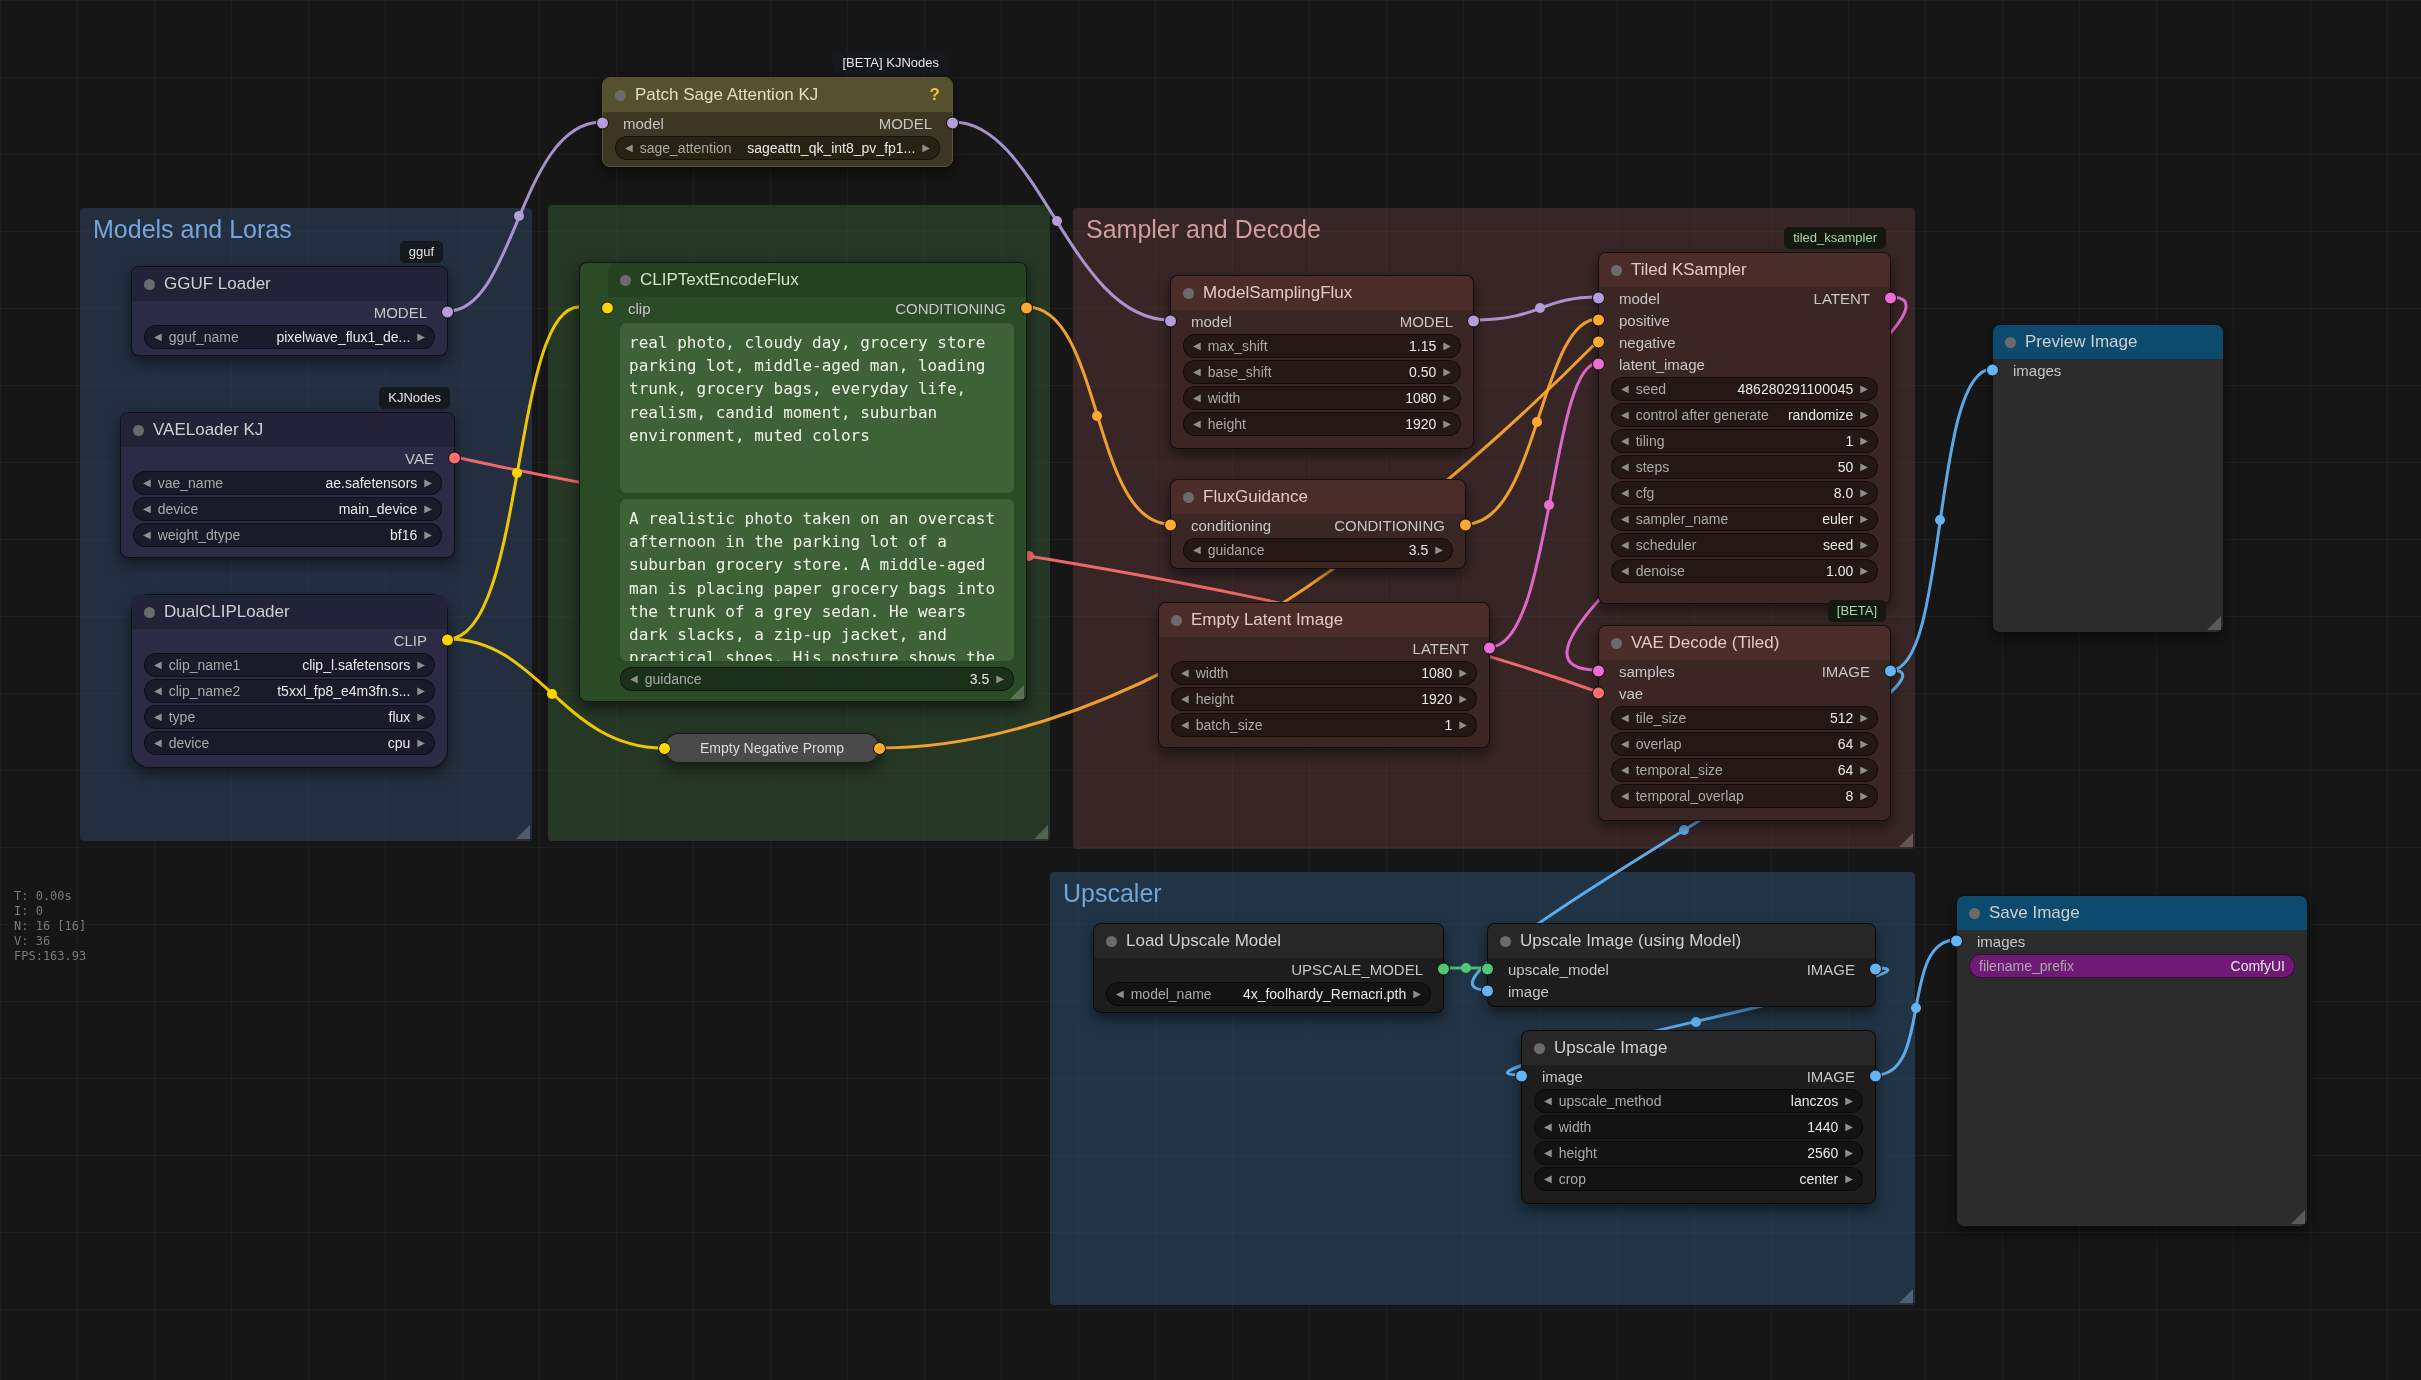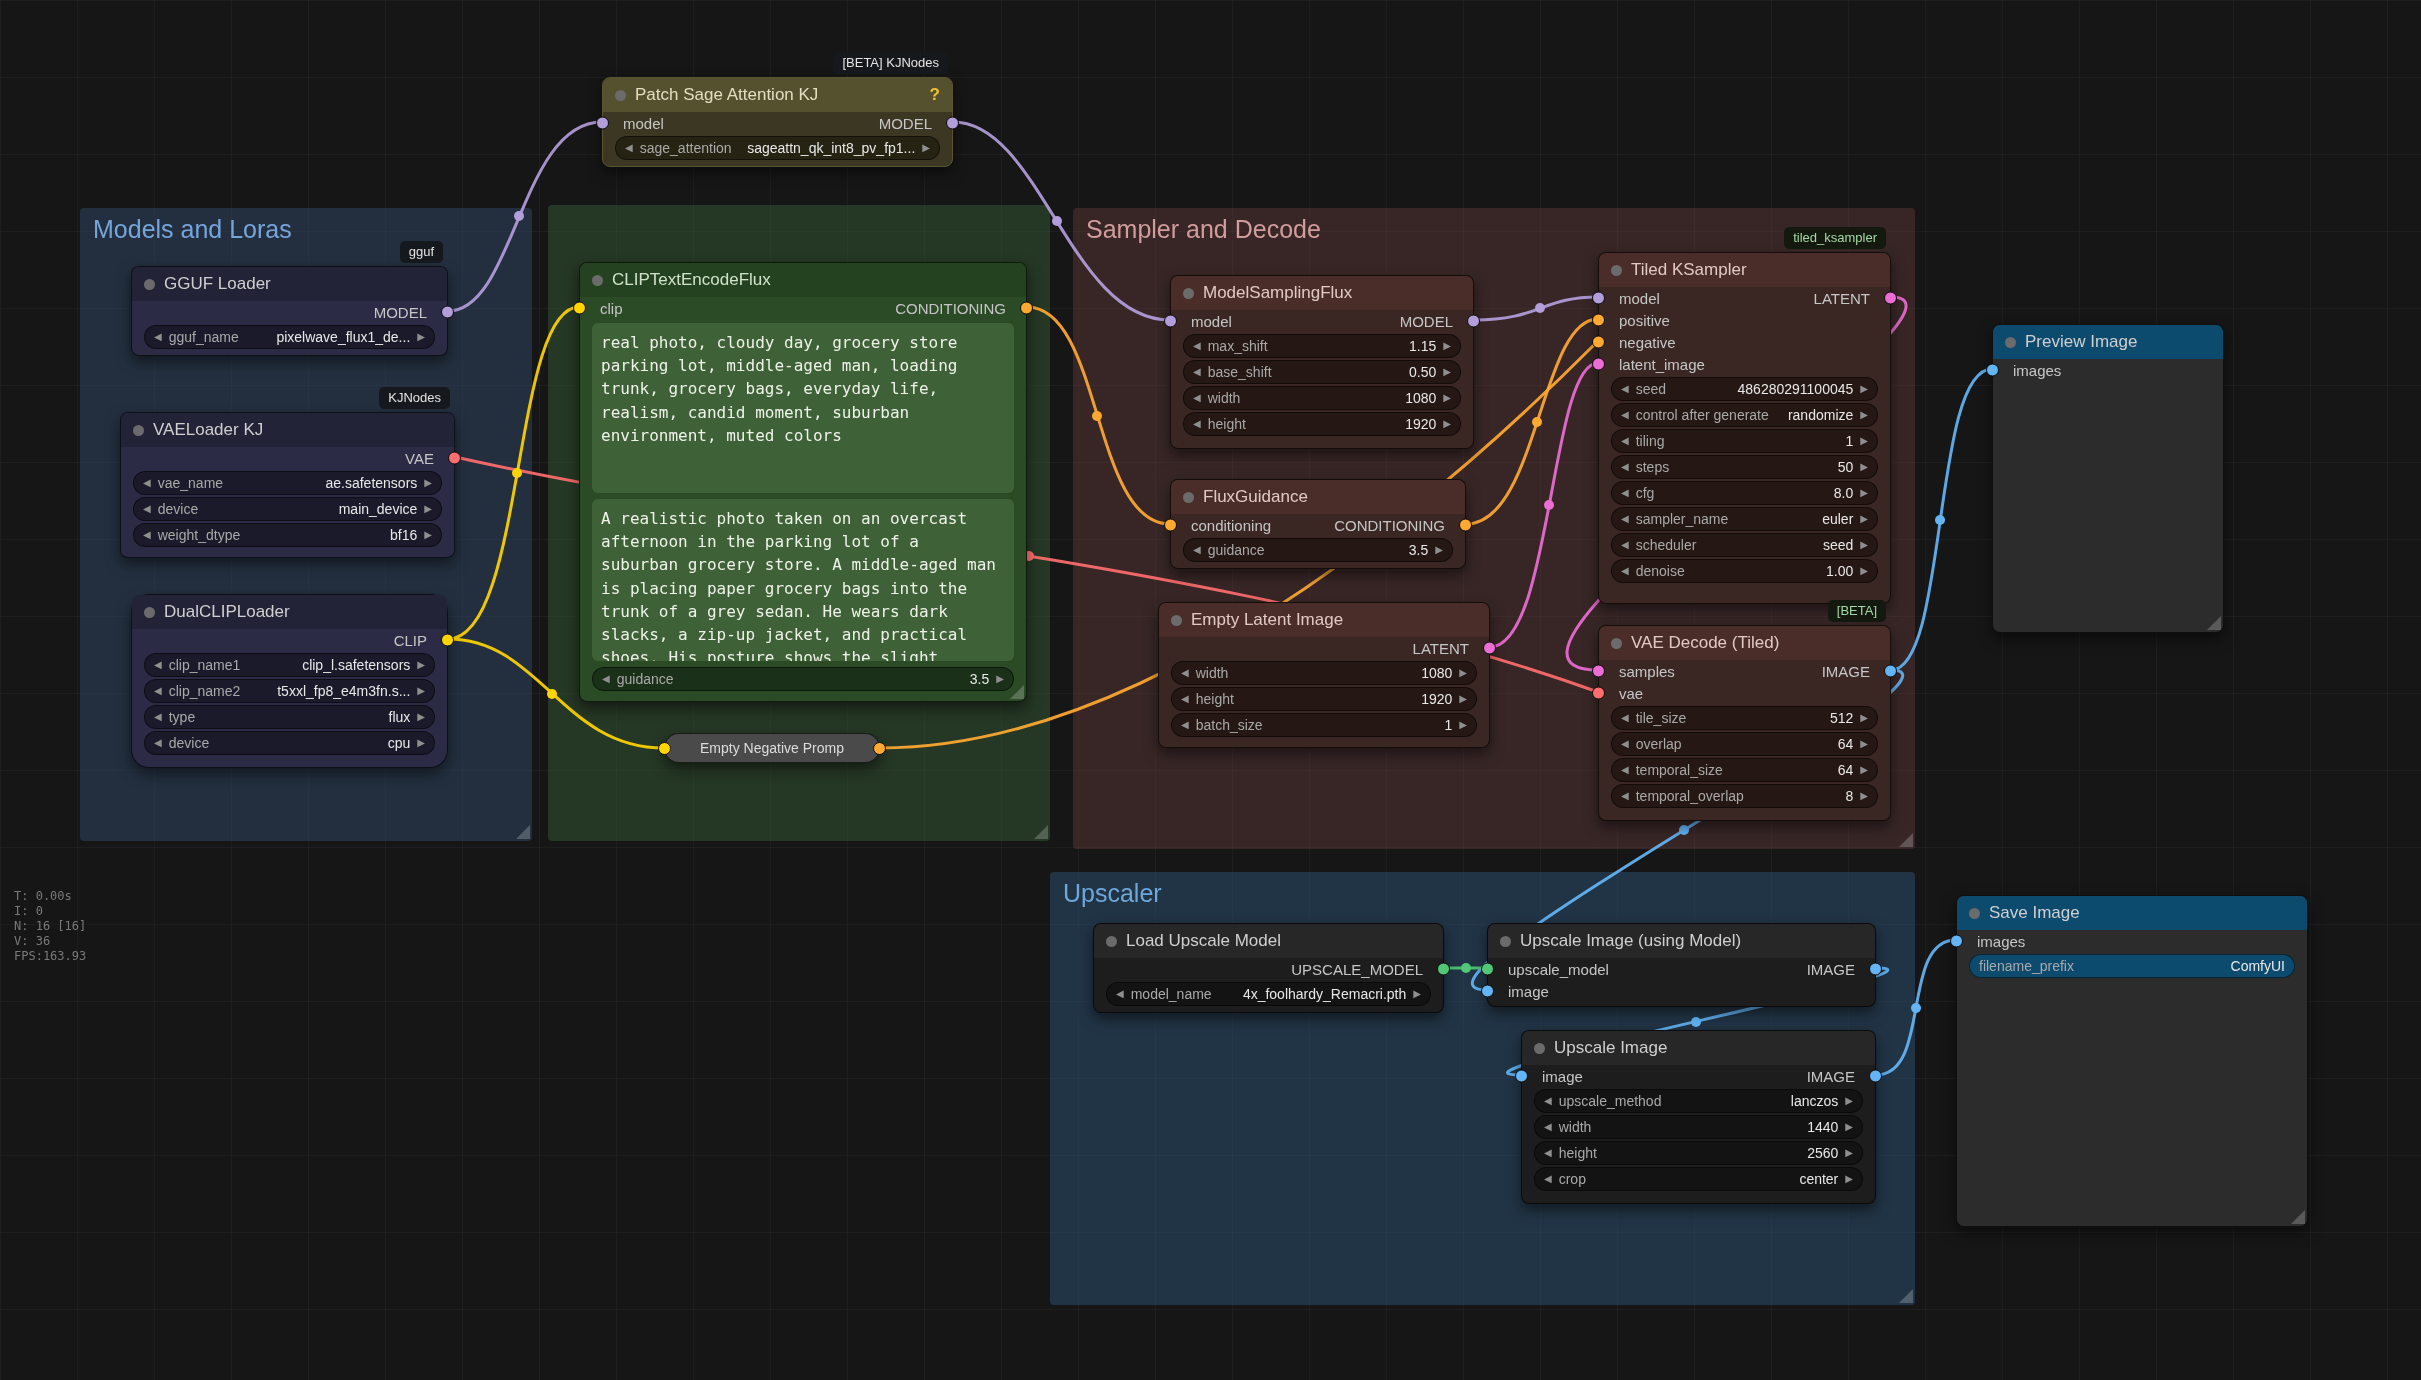--- a/index.html
+++ b/index.html
@@ -57,33 +57,33 @@
     padding:0 9px; border-radius:5px; background:#15181c;
     font-size:13px; color:#e3e3e3; white-space:nowrap; z-index:4; }
   .badge.green { color:#a6d7a6; background:#13190f; }
 
   .n-blue { background:#2b2b45; }
   .n-blue .node-header { background:#232338; }
   .n-blue .widget { background:#1a1a2b; }
   .n-olive { background:#3b3723; border-color:#5b5433; }
   .n-olive .node-header { background:#55502e; color:#e4ddc0; }
   .n-olive .widget { background:#262312; }
-  .n-green { background:#2b4a26; }
+  .n-green { background:#2b4a26;padding-left:28px; }
   .n-green .node-header { background:#24421f; color:#cfe2c9; }
   .n-green .widget { background:#1b3018; }
   .n-green .ta { background:#3f6138; }
   .n-red { background:#3a2723; }
   .n-red .node-header { background:#4a2d28; color:#e0c9c4; }
   .n-red .widget { background:#251713; }
   .n-dark { background:#1d1d1d; }
   .n-dark .node-header { background:#272727; }
   .n-dark .widget { background:#131313; }
   .n-gray { background:#2c2c2c; }
   .n-gray .node-header { background:#0c4a6e; }
-  .n-gray .widget { background:#0c4a6e; }
+  .n-gray .widget { background:#701a75; }
 
   .pill { border-radius:15px; background:#4a4a4a; display:flex; align-items:center;
     justify-content:center; font-size:14px; color:#dcdcdc; }
 
   .stats { position:absolute; left:14px; top:889px; z-index:1;
     font-family:"DejaVu Sans Mono", monospace; font-size:12px; line-height:15px; color:#7a7a7a; }
 </style>
 </head>
 <body>
 

